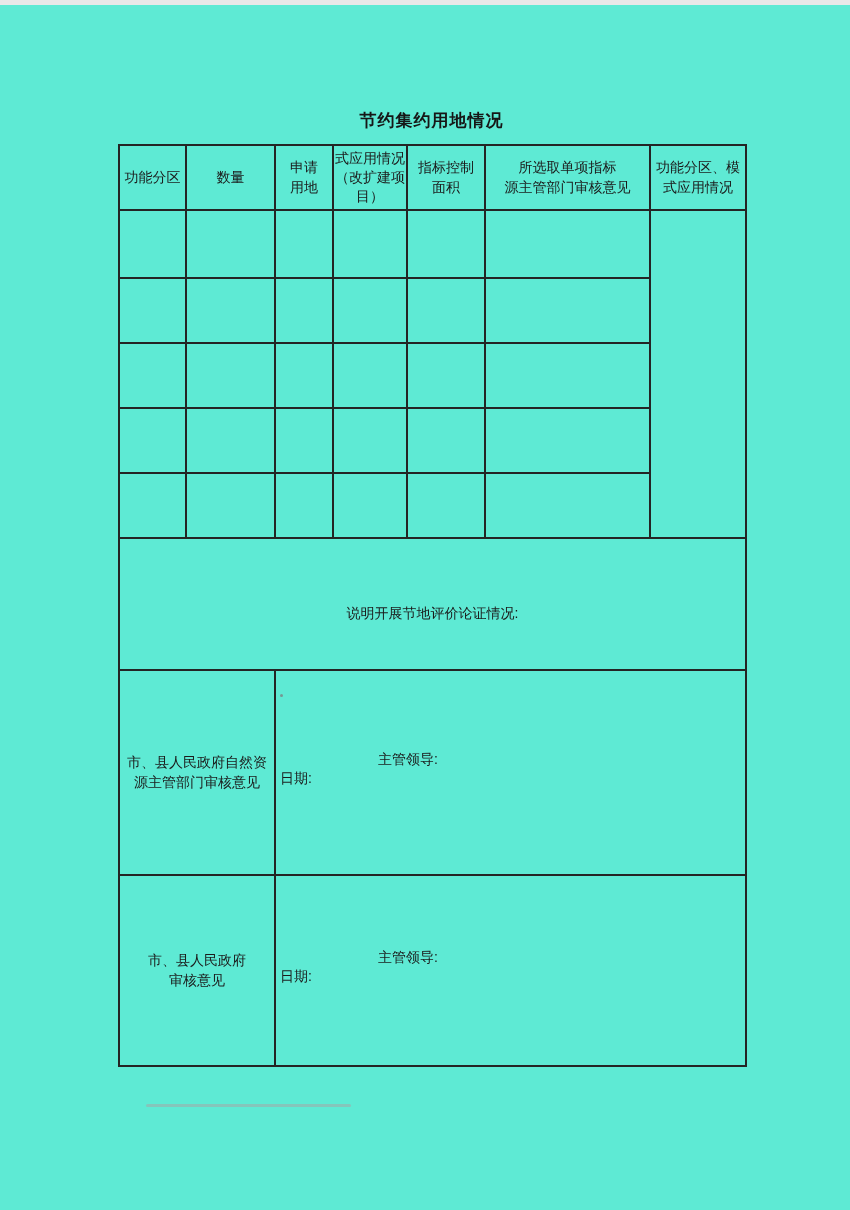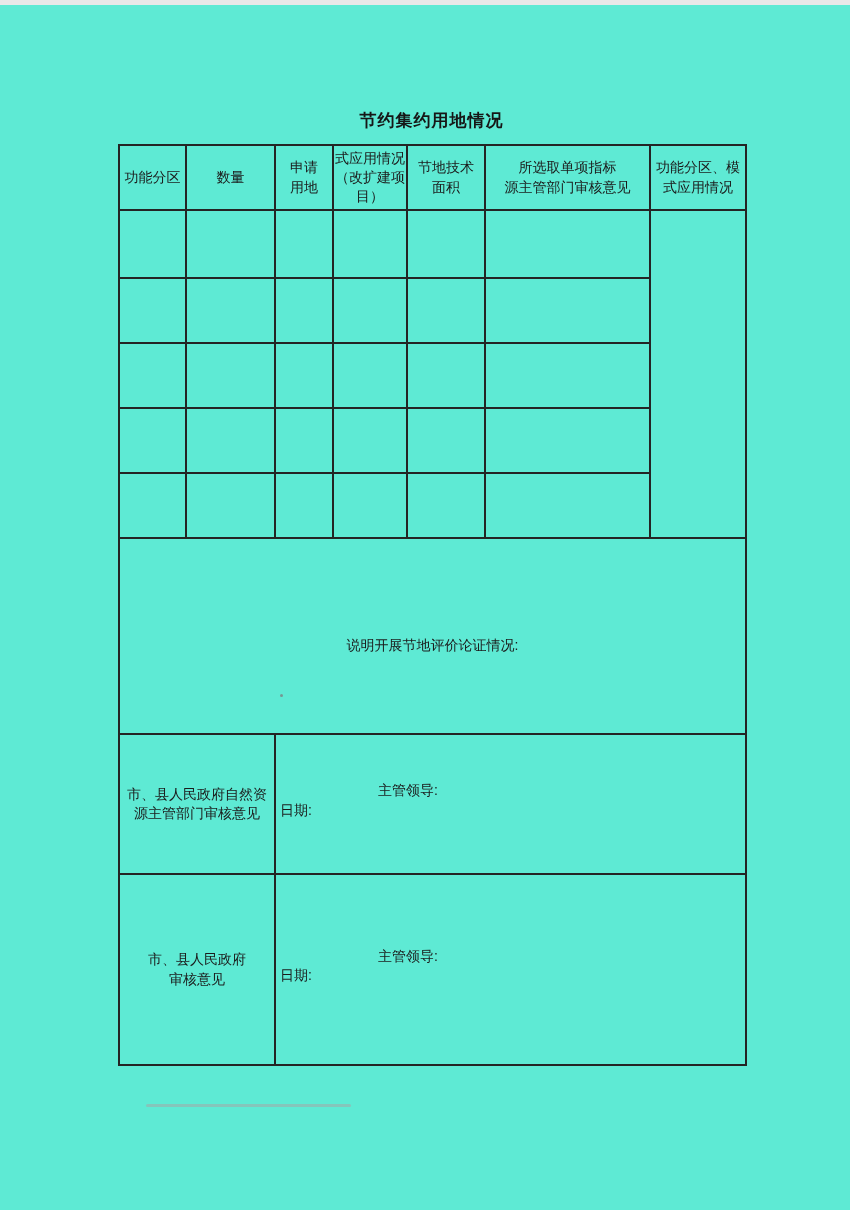--- a/index.html
+++ b/index.html
@@ -47,22 +47,22 @@
     vertical-align: middle;
     white-space: pre-line;
     line-height: 1.38;
     color: #1b1b1b;
     box-sizing: border-box;
     overflow: hidden;
   }
   tr.header-row   { height: 65px; }
   tr.body-row-1   { height: 68px; }
   tr.body-row     { height: 65px; }
-  tr.note-row     { height: 196px; }
-  tr.review-row-1 { height: 140px; }
+  tr.note-row     { height: 132px; }
+  tr.review-row-1 { height: 205px; }
   tr.review-row-2 { height: 191px; }
 
   td.note-cell {
     text-align: left;
     vertical-align: top;
     padding: 5px 6px;
   }
   td.review-label {
     line-height: 1.5;
     padding: 0 4px;
@@ -128,21 +128,21 @@
 
     <tbody>
         <tr class="header-row">
       <th>功能分区</th>
       <th>数量</th>
       <th>申请
 用地</th>
       <th>式应用情况
 （改扩建项
 目）</th>
-      <th>节地技术
+      <th>指标控制
 面积</th>
       <th>所选取单项指标
 源主管部门审核意见</th>
       <th>功能分区、模
 式应用情况</th>
     </tr>
 
     <tr class="body-row-1">
       <td></td>
       <td></td>

